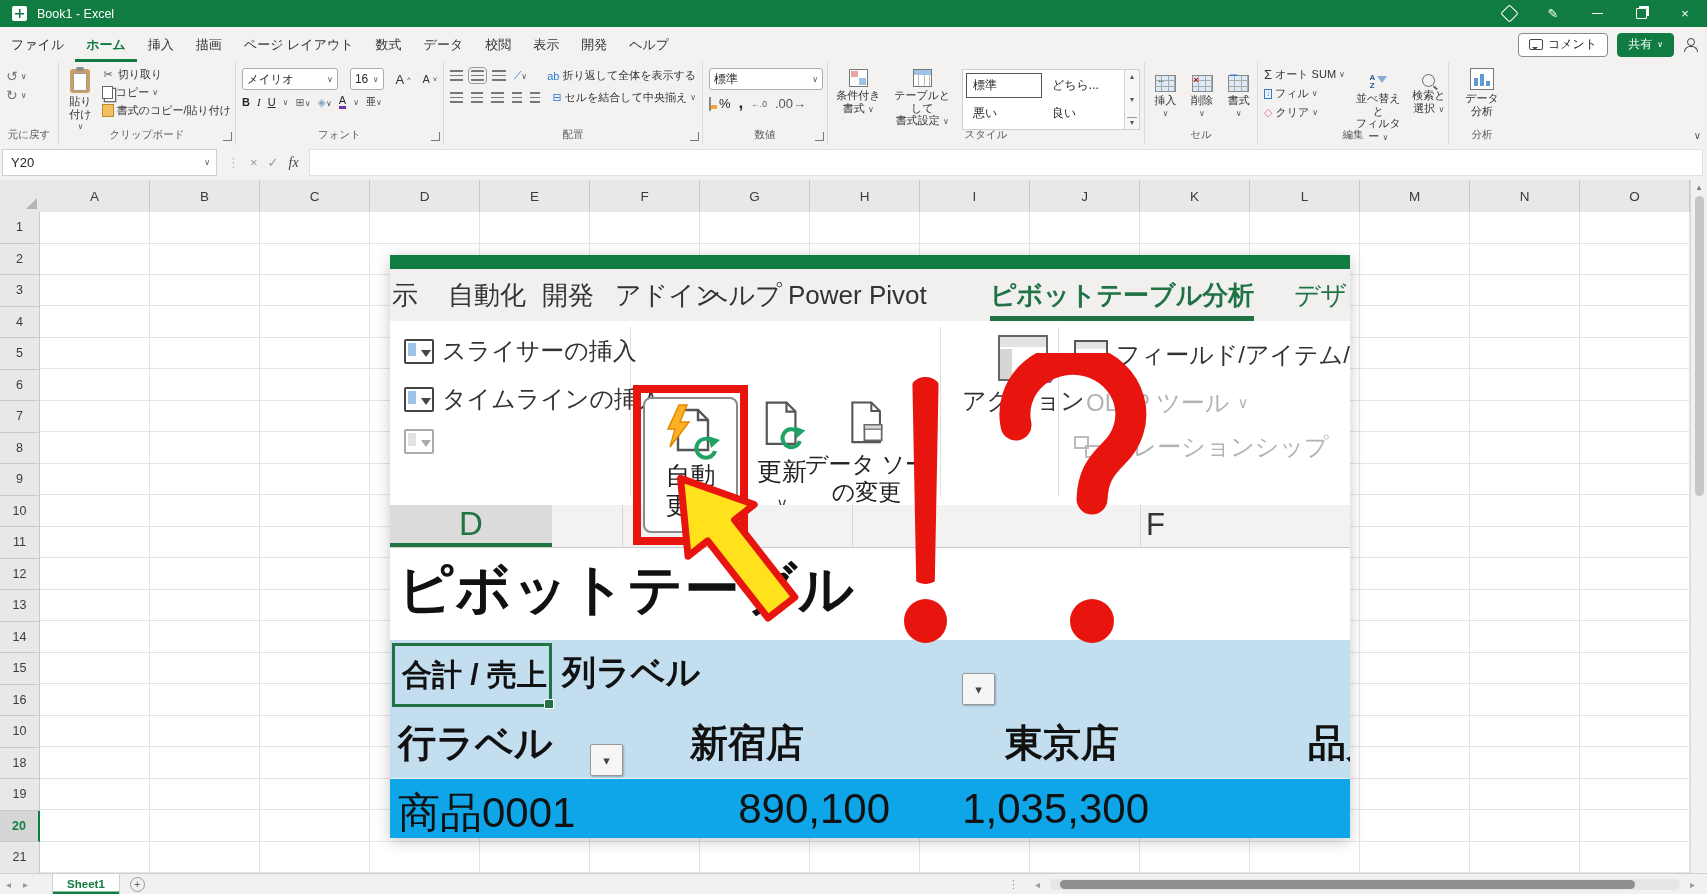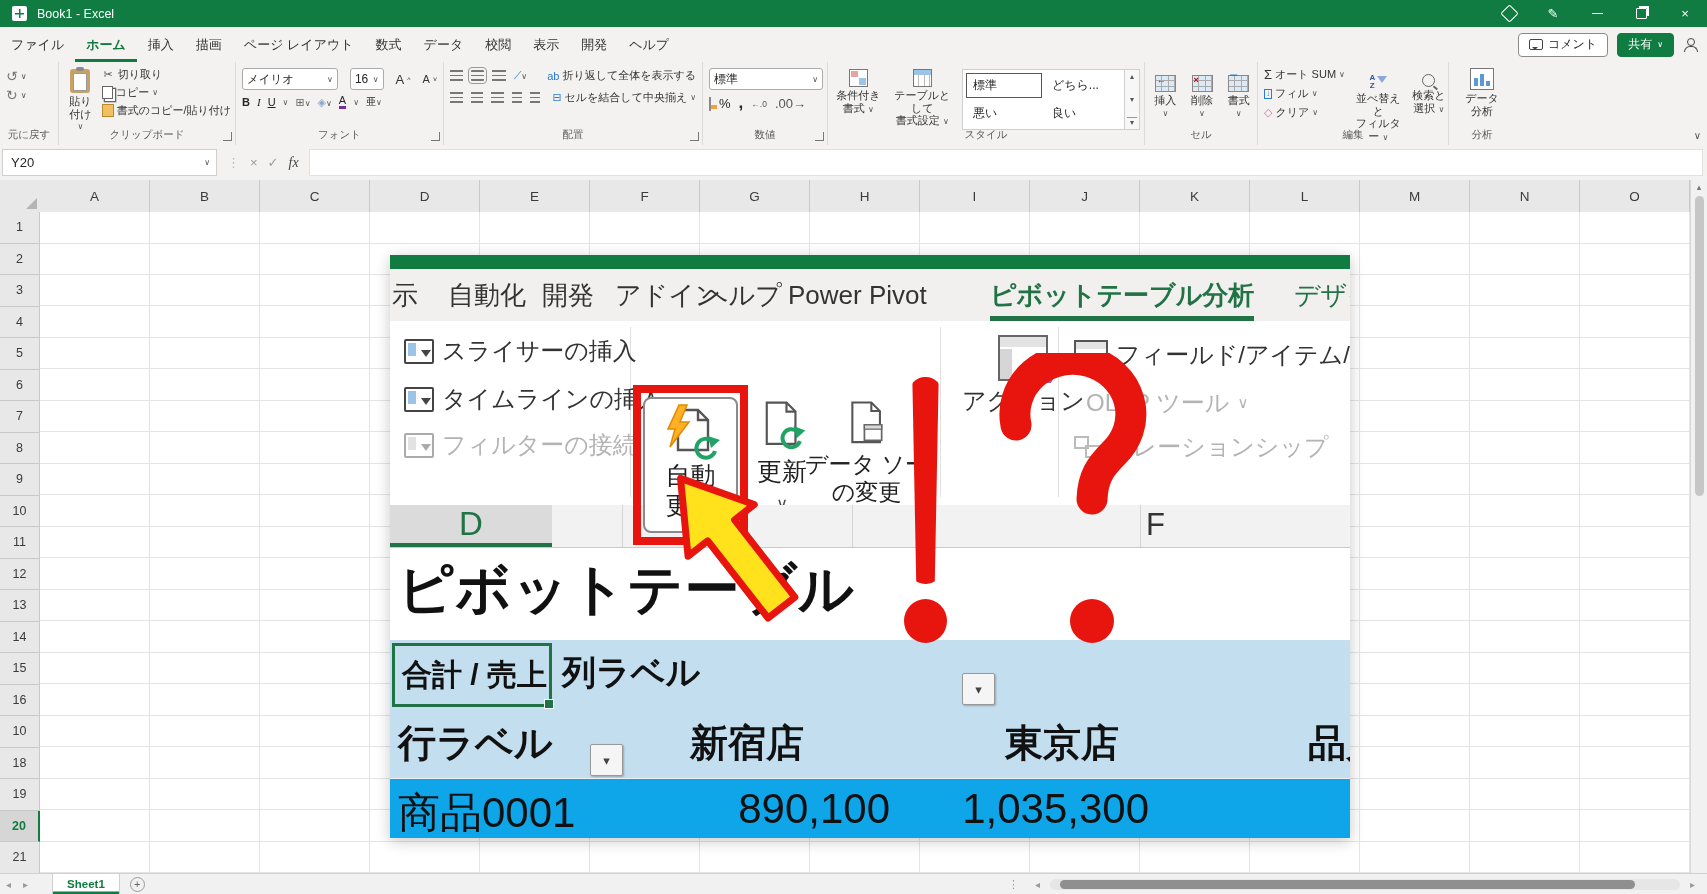--- a/index.html
+++ b/index.html
@@ -545,21 +545,20 @@
       <span class="ovitem" style="left:14px;top:14px">
         <span class="ic-slicer"></span>
         <span>スライサーの挿入</span>
       </span>
       <span class="ovitem" style="left:14px;top:62px">
         <span class="ic-slicer"></span>
         <span>タイムラインの挿入</span>
       </span>
       <span class="ovitem disabled" style="left:14px;top:108px">
         <span class="ic-slicer ic-gray"></span>
-        <span>フィルターの接続</span>
       </span>
 
       <div class="redbox"></div>
       <div class="autobtn">
         <svg width="58" height="58" viewBox="0 0 58 58">
           <path d="M16 7 h20 l10 10 v30 h-30 z" fill="#fff" stroke="#555" stroke-width="2.4"></path>
           <path d="M36 7 v10 h10" fill="none" stroke="#555" stroke-width="2.4"></path>
           <polygon points="17,2 6,26 13,26 8,44 27,19 18,19 25,2" fill="#FFB025" stroke="#E08A00" stroke-width="1.5"></polygon>
           <path d="M50 38 a9.5 9.5 0 1 0 3 10" fill="none" stroke="#21A366" stroke-width="4"></path>
           <polygon points="46,33 58,37 49,45" fill="#21A366"></polygon>

